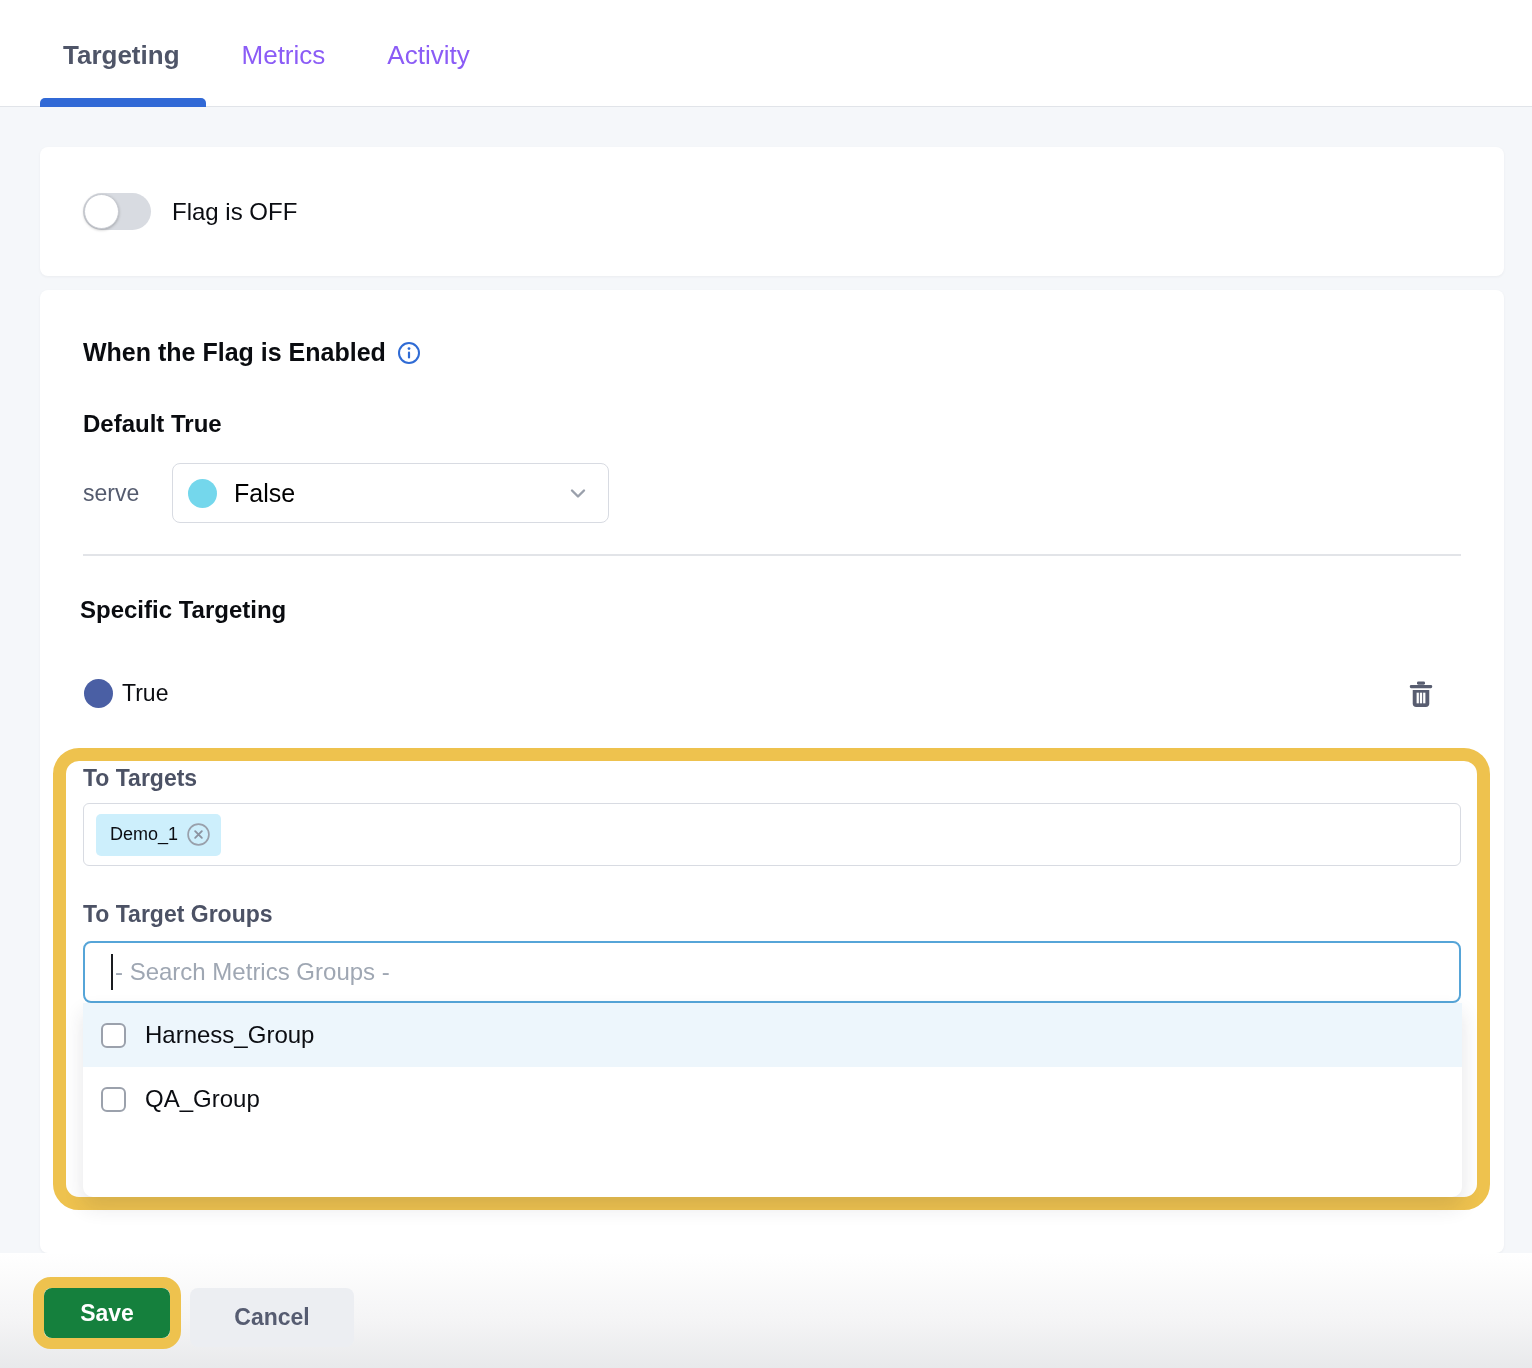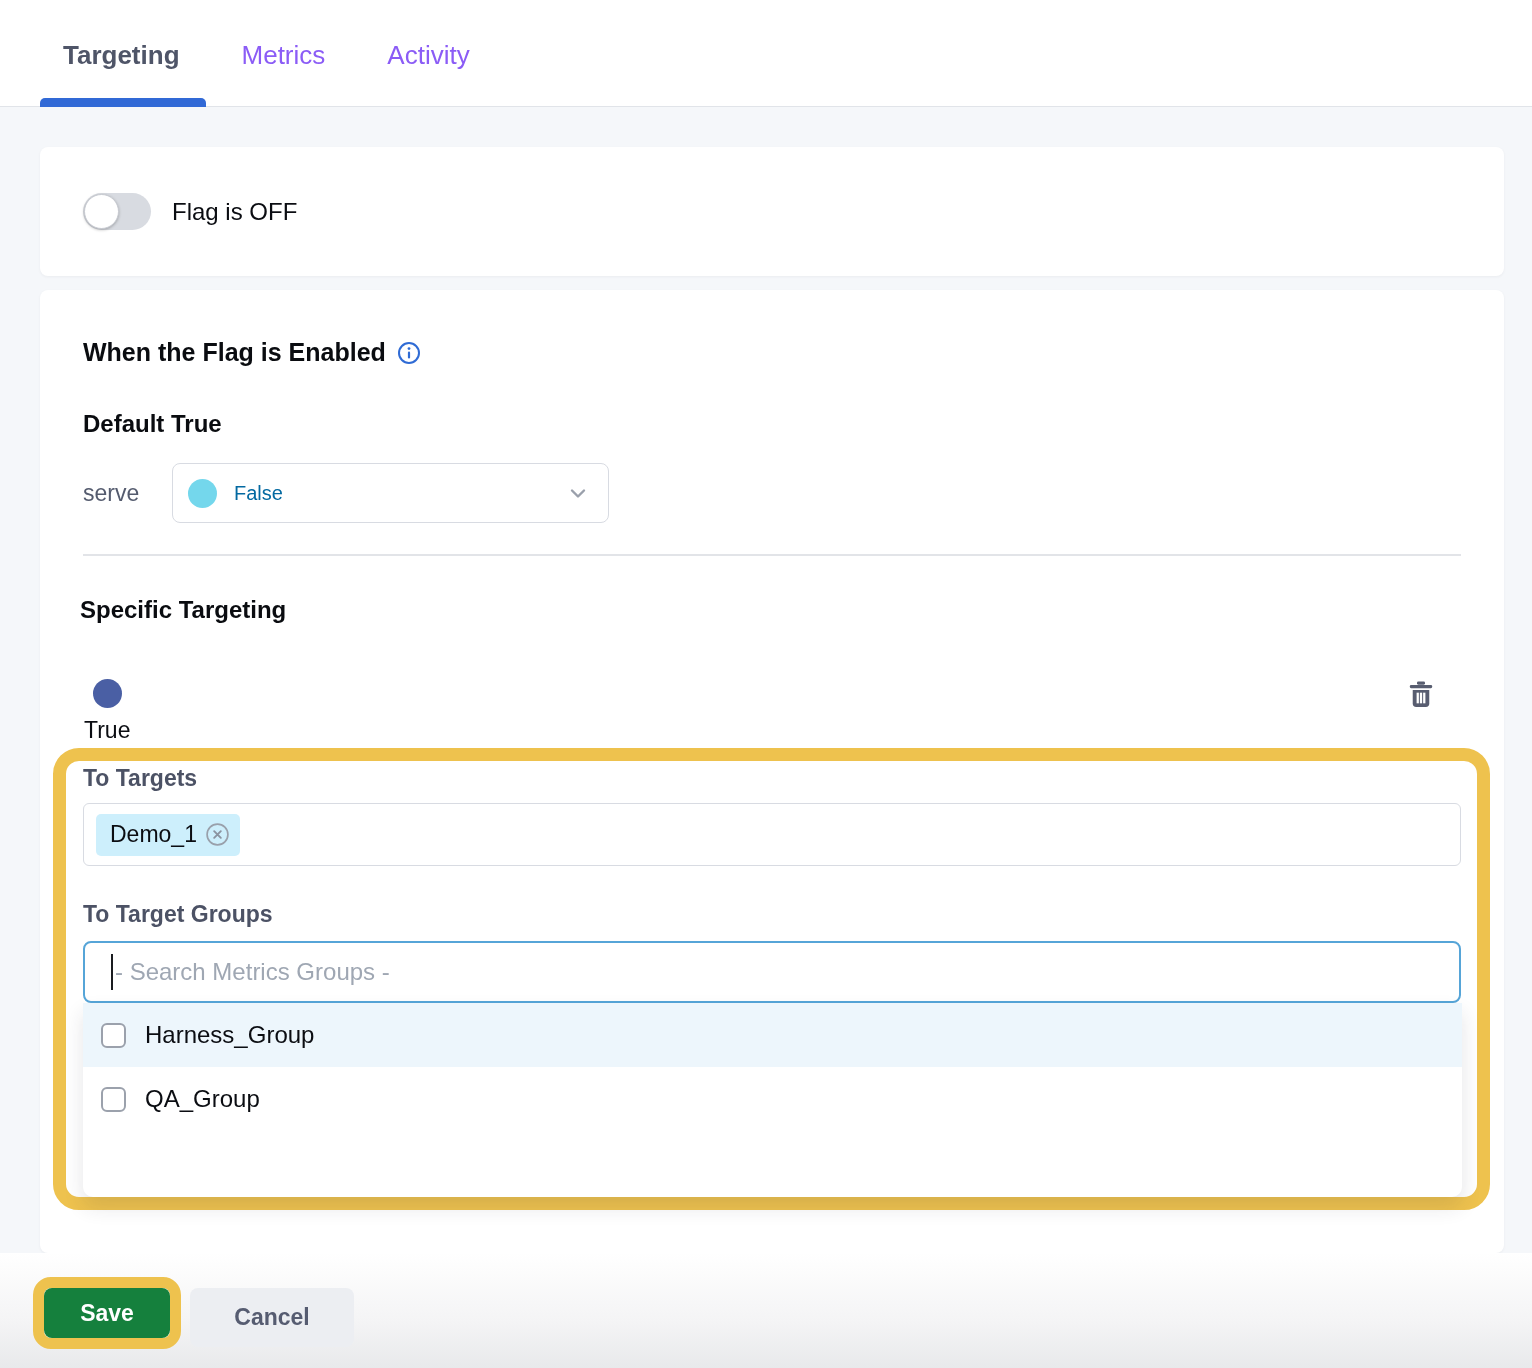--- a/index.html
+++ b/index.html
@@ -65,29 +65,29 @@
   .subhead-specific    { left: 40px; top: 306px; }
 
   .serve-row { position: absolute; left: 43px; top: 173px; display: flex; align-items: center; }
   .serve-label { font-size: 23px; color: #545b6e; width: 89px; }
   .variation-select {
     width: 437px; height: 60px; background: #fff; border: 1px solid #d8dbe2;
     border-radius: 8px; display: flex; align-items: center; padding: 0 18px 0 15px;
     cursor: pointer;
   }
   .variation-dot { width: 29px; height: 29px; border-radius: 50%; flex: 0 0 auto; }
-  .variation-select .value { font-size: 20px; color: #0369a1; margin-left: 17px; flex: 1; }
+  .variation-select .value { font-size: 25px; color: #000000; margin-left: 17px; flex: 1; }
   .chevron-icon { width: 24px; height: 24px; }
 
   .divider {
     position: absolute; left: 43px; top: 264px; width: 1378px; height: 0;
     border-top: 2px solid #e2e4e8;
   }
 
-  .true-row { position: absolute; left: 44px; top: 389px; display: flex; align-items: center; gap: 9px; flex-direction: column; }
+  .true-row { position: absolute; left: 44px; top: 389px; display: flex; align-items: center; gap: 9px; }
   .true-row .name { font-size: 23px; color: #0b0d12; }
   .trash-btn { position: absolute; left: 1365px; top: 388px; width: 32px; height: 32px; cursor: pointer; }
 
   
   .highlight-box {
     position: absolute; left: 13px; top: 458px; width: 1437px; height: 462px;
     border: 13px solid #eec24e; border-radius: 26px; background: transparent;
   }
   .field-label { position: absolute; font-size: 23px; font-weight: 700; color: #4c5265; }
   .label-targets { left: 17px; top: 4px; }
@@ -95,21 +95,21 @@
 
   .targets-input {
     position: absolute; left: 17px; top: 42px; width: 1378px; height: 63px;
     background: #fff; border: 1px solid #d8dbe2; border-radius: 6px;
     display: flex; align-items: center; padding: 0 12px; cursor: text;
   }
   .chip {
     background: #cdeffc; border-radius: 5px; height: 42px;
     display: flex; align-items: center; gap: 8px; padding: 0 10px 0 14px;
   }
-  .chip .chip-label { font-size: 23px; color: #0b0d12; }
+  .chip .chip-label { font-size: 18px; color: #0b0d12; }
   .chip-remove { width: 25px; height: 25px; cursor: pointer; display: flex; }
 
   .search-input {
     position: absolute; left: 17px; top: 180px; width: 1378px; height: 62px;
     background: #fff; border: 2px solid #56a5d8; border-radius: 8px;
     display: flex; align-items: center; padding: 0 26px; cursor: text;
   }
   .caret { width: 2px; height: 36px; background: #1a1c20; margin-right: 2px; }
   .placeholder { font-size: 24px; color: #9fa7b3; }
 

